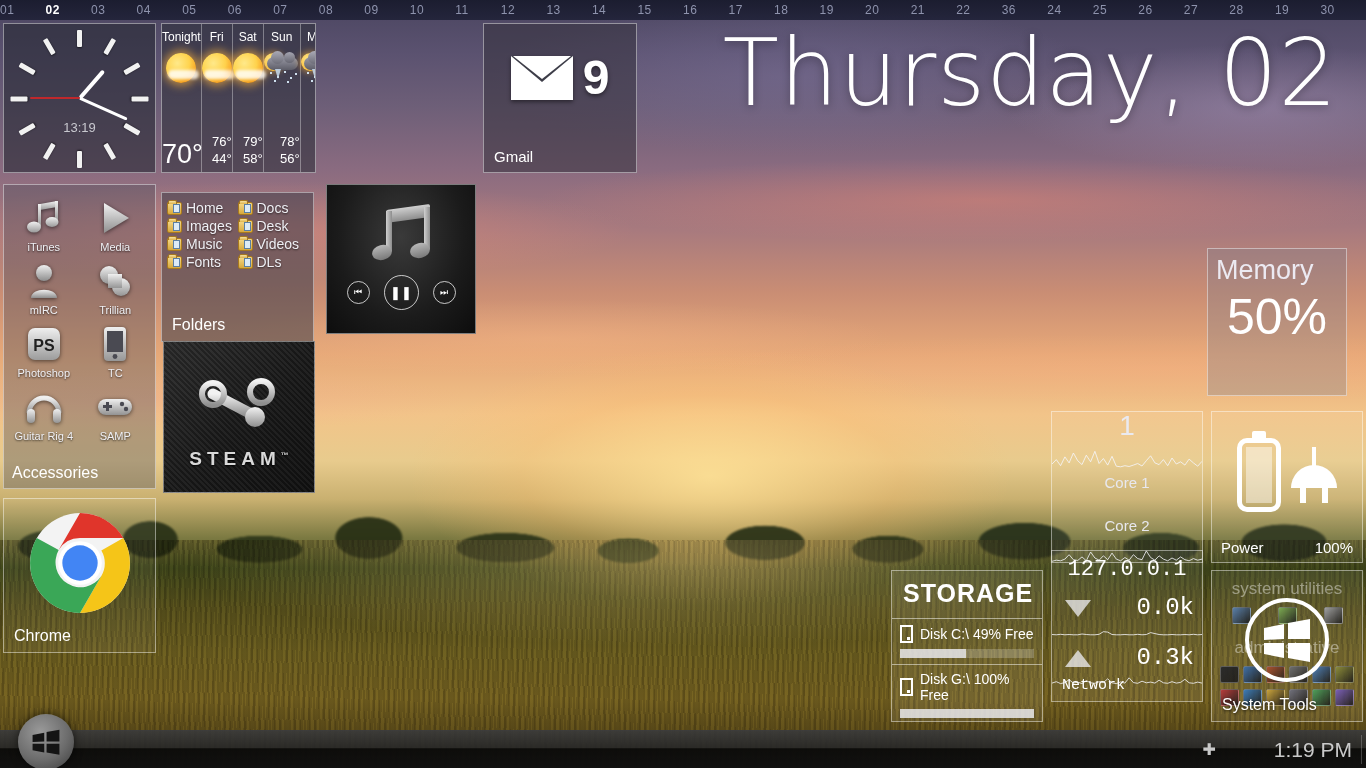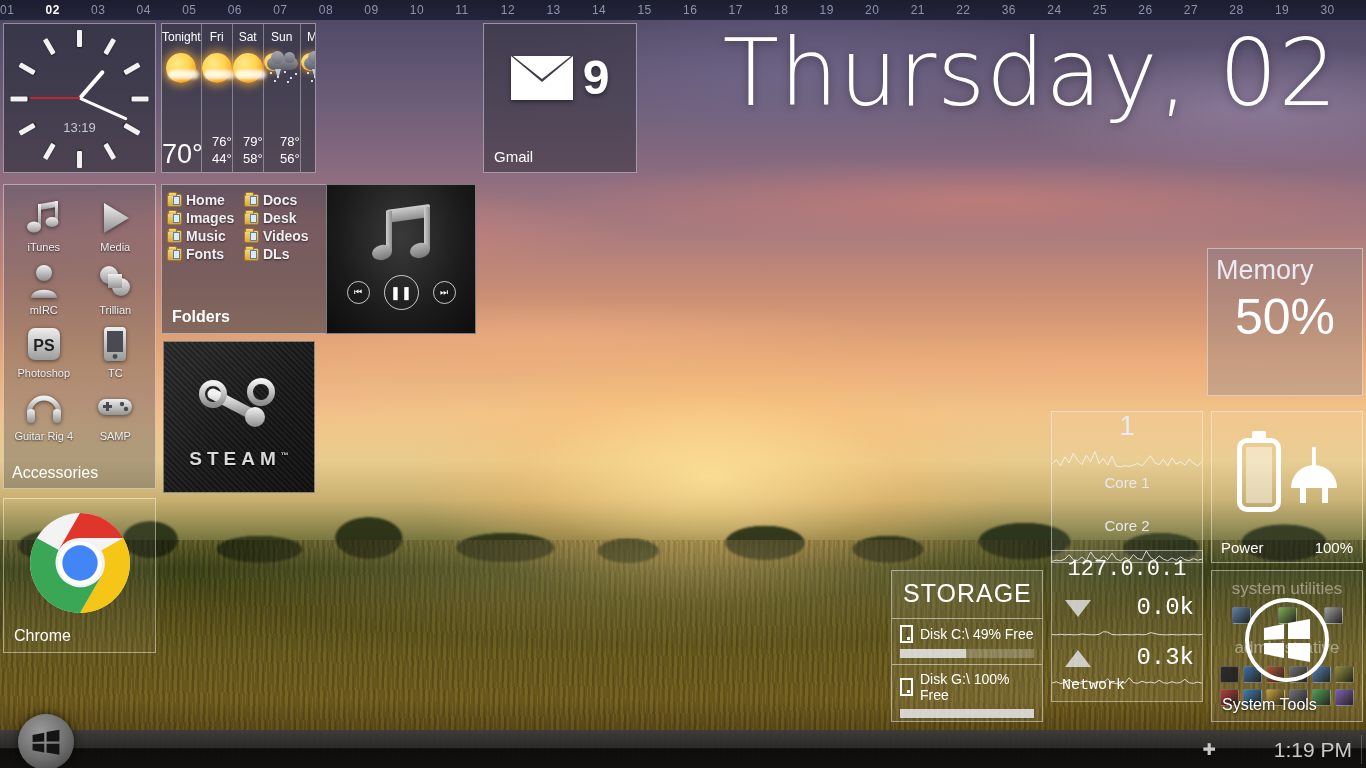--- a/index.html
+++ b/index.html
@@ -201,21 +201,21 @@
   
   #accessories { left: 3px; top: 184px; width: 153px; height: 305px; background: rgba(80,78,92,.38); }
   .appgrid { display: grid; grid-template-columns: 1fr 1fr; padding: 8px 4px 0; }
   .appcell { display: flex; flex-direction: column; align-items: center; padding: 5px 0 3px; }
   .appicon { height: 40px; display: flex; align-items: center; justify-content: center; }
   .applabel { font-size: 11px; color: #f0f0f4; margin-top: 3px; text-shadow: 0 1px 2px rgba(0,0,0,.7); }
   .ico-grad { filter: drop-shadow(0 1px 2px rgba(0,0,0,.55)); }
   #accessories .widget-label { font-size: 16px; bottom: 6px; left: 8px; }
 
   
-  #folders { left: 161px; top: 184px; width: 166px; height: 150px; background: rgba(60,60,72,.55); font-weight: bold; }
+  #folders { left: 161px; top: 192px; width: 153px; height: 150px; background: rgba(60,60,72,.55); }
   .foldgrid { display: grid; grid-template-columns: 1fr 1fr; padding: 7px 5px 0; row-gap: 2px; }
   .foldcell { display: flex; align-items: center; gap: 4px; }
   .foldname { font-size: 14px; color: #efeff4; text-shadow: 0 1px 2px rgba(0,0,0,.6); }
   .foldicon {
     width: 15px; height: 13px; position: relative; flex: 0 0 15px;
     background: linear-gradient(to bottom,#f5d98a,#d8a93c);
     border: 1px solid #a7791f; border-radius: 1px 2px 2px 2px;
   }
   .foldicon::before {
     content:""; position:absolute; left:0; top:-3px; width: 7px; height: 3px;
@@ -273,21 +273,21 @@
     font-weight: bold; text-shadow: 0 1px 2px #000;
   }
   .steam-word sup { font-size: 8px; letter-spacing: 0; }
 
   
   #chrome { left: 3px; top: 498px; width: 153px; height: 155px; background: rgba(255,255,255,.05); }
   .chromelogo { width: 104px; height: 104px; margin: 12px auto 0; position: relative; }
   #chrome .widget-label { font-size: 16px; }
 
   
-  #memory { left: 1207px; top: 248px; width: 156px; height: 148px; background: rgba(125,125,140,.33); }
+  #memory { left: 1207px; top: 248px; width: 140px; height: 148px; background: rgba(125,125,140,.33); }
   #memory .mtitle { color:#eceaf2; font-size: 27px; padding: 6px 0 0 8px; font-weight: 300; }
   #memory .mval { color:#fff; font-size: 50px; text-align: center; margin-top: 2px; font-weight: 300; }
 
   
   #cpu { left: 1051px; top: 411px; width: 152px; height: 152px; background: rgba(255,255,255,.06); }
   .corebig { text-align:center; color:#eaeaf0; font-size: 28px; font-weight: 300; line-height: 1; }
   .corelbl { text-align:center; color:#e8e8ee; font-size: 15px; }
   .graph { width: 100%; height: 30px; }
 
   
@@ -306,21 +306,21 @@
     background: #fff; border-radius: 23px 23px 0 0;
   }
   .plug .cord { position:absolute; left: 21px; top: 0; width: 4px; height: 20px; background:#fff; }
   .plug .pin1, .plug .pin2 { position:absolute; top: 41px; width: 6px; height: 15px; background:#fff; }
   .plug .pin1 { left: 9px; } .plug .pin2 { left: 31px; }
   .pfoot { position:absolute; left:0; right:0; bottom: 6px; display:flex; justify-content:space-between; padding: 0 9px; }
   .pfoot span { color:#fff; font-size: 15px; }
 
   
   #storage { left: 891px; top: 570px; width: 152px; height: 152px; background: rgba(255,255,255,.08); }
-  #storage .stitle { color:#fff; font-size: 25px; padding: 8px 0 0 11px; font-weight: 400; letter-spacing: 1px; }
+  #storage .stitle { color:#fff; font-size: 25px; padding: 8px 0 0 11px; font-weight: 700; letter-spacing: 1px; }
   .diskblock { border-top: 1px solid rgba(255,255,255,.5); padding: 6px 8px 6px; }
   .diskrow { display:flex; align-items:center; gap: 7px; }
   .diskicon {
     width: 13px; height: 18px; border: 2px solid #fff; position: relative; flex: 0 0 13px;
   }
   .diskicon::after { content:""; position:absolute; right:1px; bottom:1px; width:3px; height:3px; background:#fff; }
   .disklbl { color:#fff; font-size: 14px; }
   .diskbar { height: 9px; background: rgba(255,255,255,.22); margin-top: 6px; }
   .diskbar > div { height: 100%; background: rgba(235,235,240,.78); }
 

